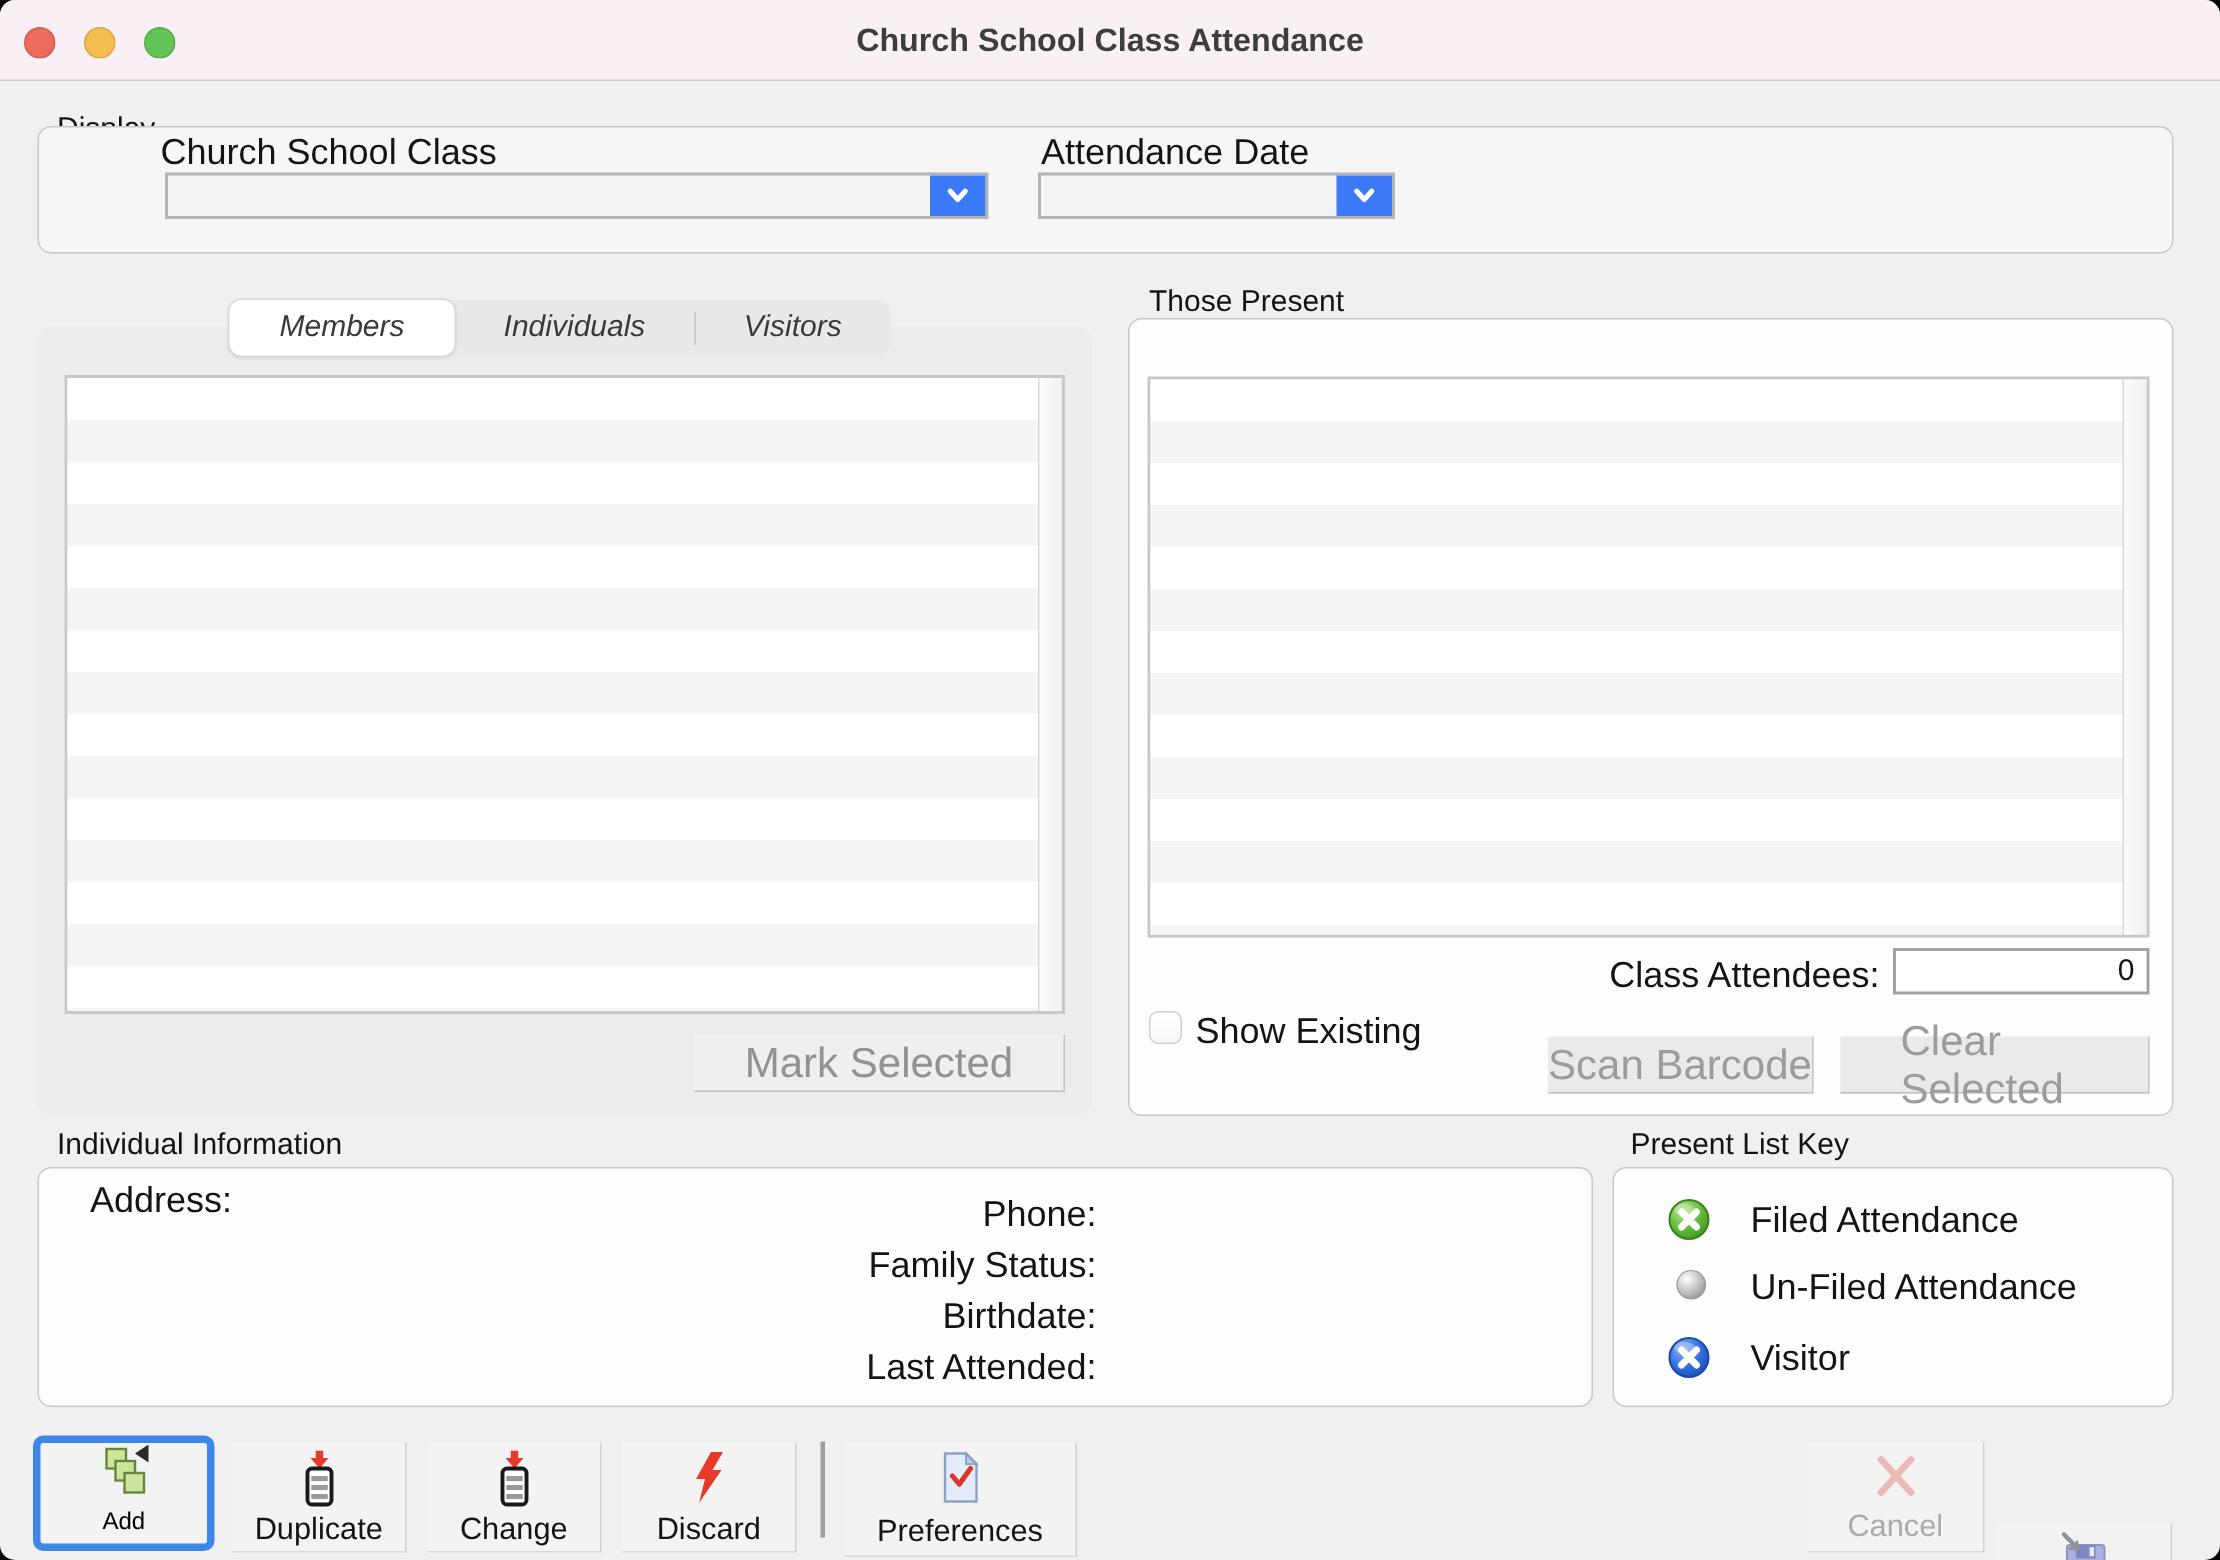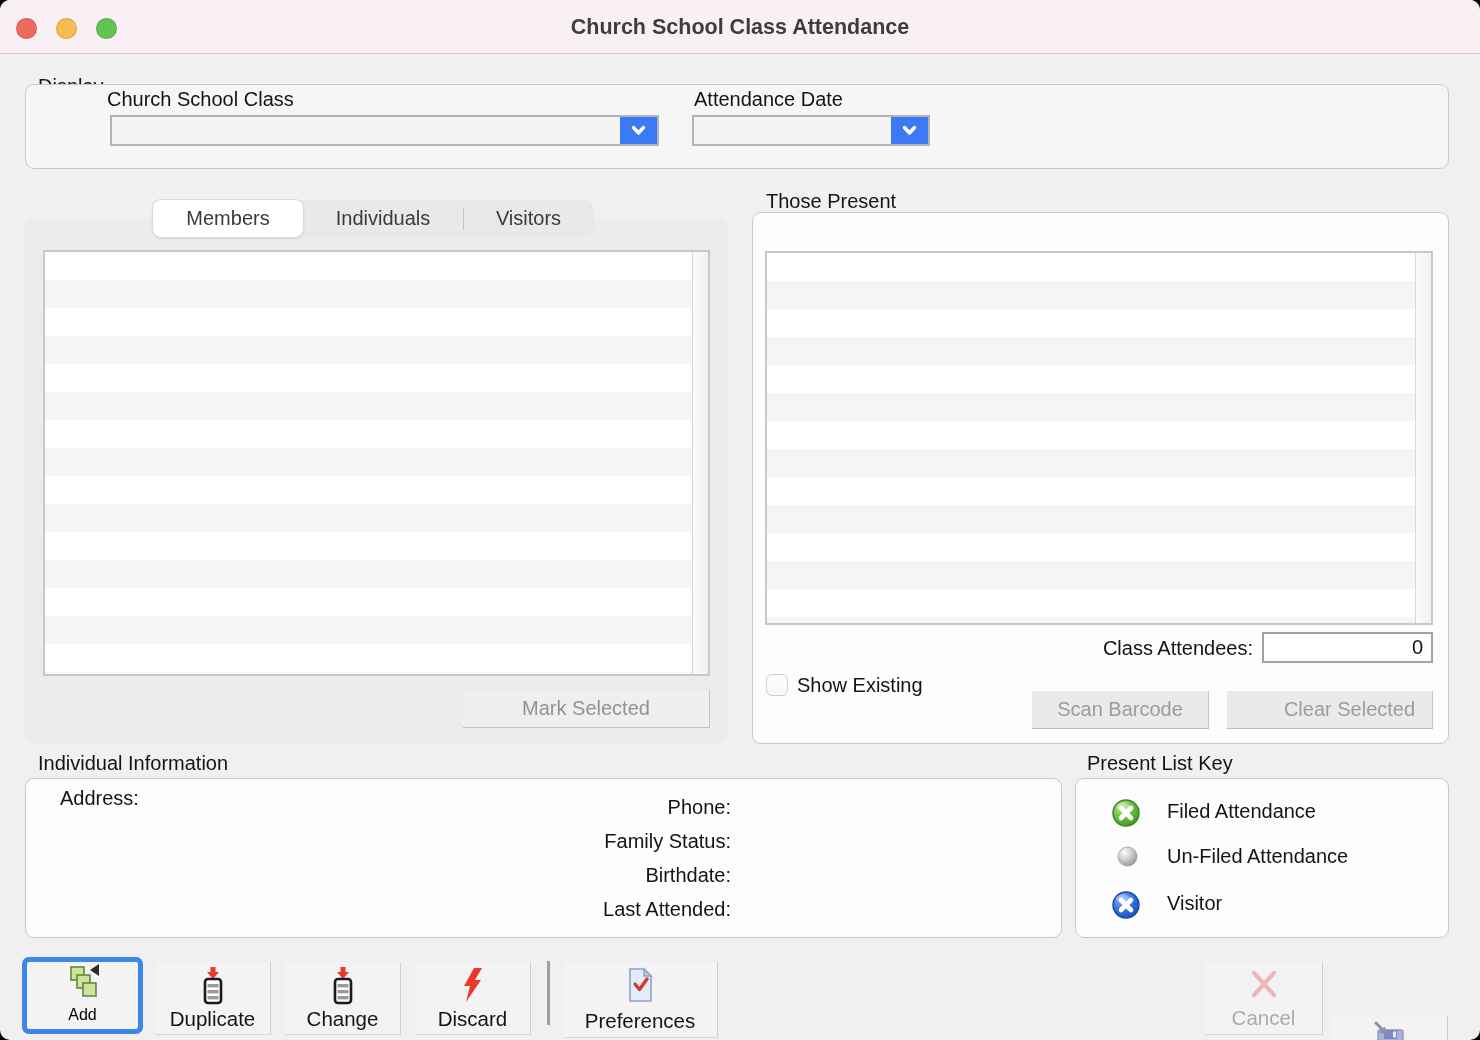--- a/index.html
+++ b/index.html
@@ -10,40 +10,40 @@
   .titlebar{position:absolute;left:0;top:0;width:100%;height:54px;background:#f8f0f5;border-bottom:1px solid #d4cad0;box-sizing:border-box;}
   .light{position:absolute;top:18px;width:21px;height:21px;border-radius:50%;}
   .light.red{left:16px;background:var(--traffic-red,#ec6a5e);border:1px solid rgba(0,0,0,.12);box-sizing:border-box;}
   .light.yellow{left:56px;background:var(--traffic-yellow,#f5bd4f);border:1px solid rgba(0,0,0,.12);box-sizing:border-box;}
   .light.green{left:96px;background:var(--traffic-green,#61c454);border:1px solid rgba(0,0,0,.12);box-sizing:border-box;}
   .title{position:absolute;left:0;top:0;width:100%;height:54px;line-height:54px;text-align:center;font-size:21.5px;font-weight:700;color:#3d3d40;}
 
   
   .grouplabel{position:absolute;font-size:20px;color:#141414;}
   .groupbox{position:absolute;border:1.5px solid #c8c8c9;border-radius:9px;box-sizing:border-box;}
-  .lbl{font-size:20px;color:#141414;}
+  .lbl{font-size:24px;color:#141414;}
 
   
   .combo{position:absolute;height:31px;background:#f4f4f5;border:2px solid #b3b3b5;box-sizing:border-box;}
   .combo .combo-btn{position:absolute;right:0;top:0;bottom:0;width:37px;background:var(--accent,#3b79f6);display:flex;align-items:center;justify-content:center;}
 
   
-  .seg-wrap{position:absolute;left:153px;top:200px;width:441px;height:37px;background:#e9e9ea;border-radius:9px;display:flex;align-items:center;z-index:3;}
+  .seg-wrap{position:absolute;left:153px;top:200px;width:441px;height:37px;background:#e9e9ea;border-radius:9px;display:flex;align-items:center;z-index:3;font-style:italic;}
   .seg{height:37px;display:flex;align-items:center;justify-content:center;font-size:20px;color:#3a3a3c;position:relative;box-sizing:border-box;}
   .seg.active{background:#fff;border-radius:8px;box-shadow:0 0 0 1px #d9d9db,0 1px 3px rgba(0,0,0,.18);}
   .seg-sep{width:1px;height:22px;background:#c6c6c8;}
 
   
   .tabpanel{position:absolute;left:25px;top:218px;width:703px;height:526px;background:#ececed;border-radius:10px;z-index:1;}
   .list{position:absolute;background:#fff;border:2px solid #c8c8c9;box-sizing:border-box;}
   .stripes{position:absolute;left:0;top:0;right:16px;bottom:0;background:repeating-linear-gradient(to bottom,#ffffff 0px,#ffffff 28px,#f4f5f6 28px,#f4f5f6 56px);}
   .track{position:absolute;right:0;top:0;bottom:0;width:16px;border-left:1px solid #d8d8da;background:linear-gradient(to right,#fbfbfb,#f1f1f3);box-sizing:border-box;}
 
   
-  .flatbtn{position:absolute;background:#efeff0;border-right:1.5px solid #c6c6c8;border-bottom:1.5px solid #bfbfc1;box-sizing:border-box;display:flex;align-items:center;justify-content:center;font-size:20px;color:#929295;}
+  .flatbtn{position:absolute;background:#efeff0;border-right:1.5px solid #c6c6c8;border-bottom:1.5px solid #bfbfc1;box-sizing:border-box;display:flex;align-items:center;justify-content:center;font-size:28px;color:#929295;}
 
   
   .numfield{position:absolute;background:#fff;border:2px solid #a2a2a4;box-sizing:border-box;font-size:20px;color:#141414;display:flex;align-items:center;justify-content:flex-end;padding-right:8px;}
   .checkbox{position:absolute;width:22px;height:22px;border:1.5px solid #cfcfd1;border-radius:6px;background:linear-gradient(#ffffff,#f7f7f8);box-sizing:border-box;}
 
   
   .keyicon{position:absolute;}
 
   
   .toolbtn{position:absolute;background:#f3f3f4;border-right:1.5px solid #cfcfd1;border-bottom:1.5px solid #d7d7d9;box-sizing:border-box;display:flex;flex-direction:column;align-items:center;justify-content:space-between;padding:5px 0 6px 0;}

